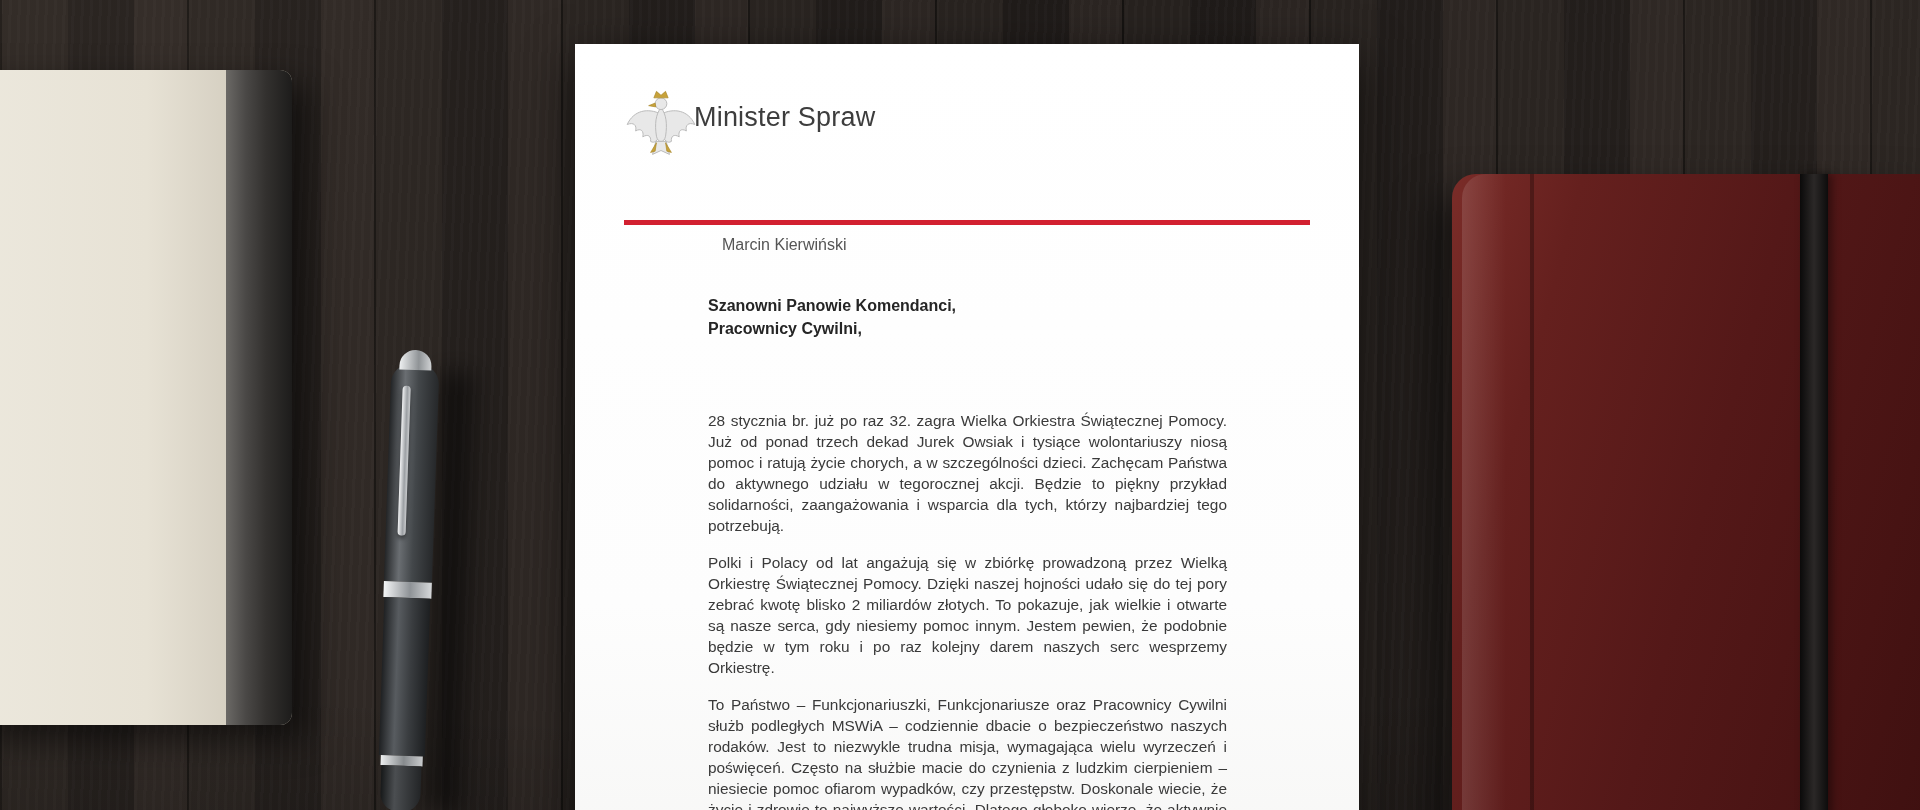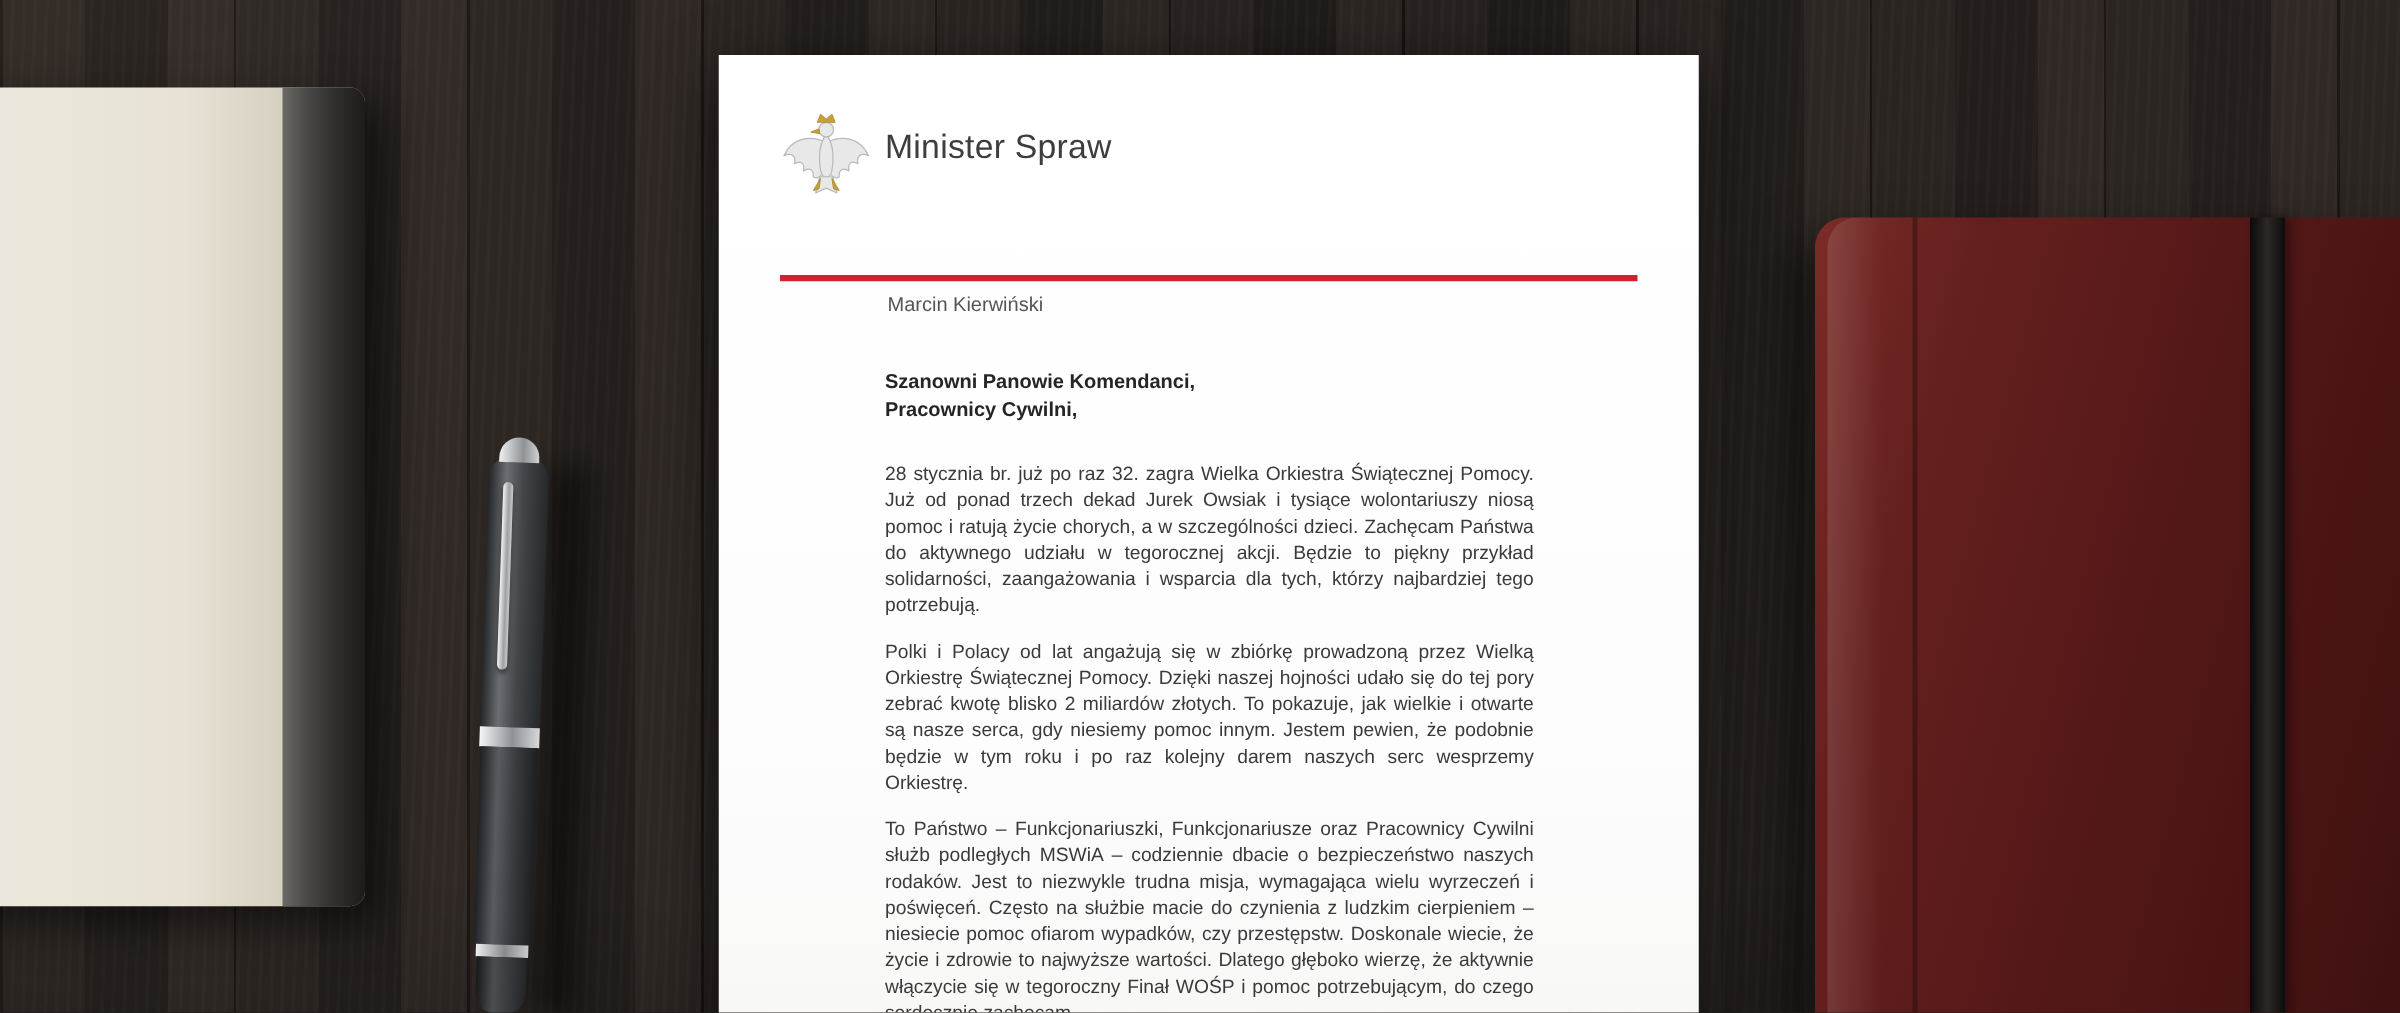--- a/index.html
+++ b/index.html
@@ -87,38 +87,38 @@
 
   
   .paper {
     position: absolute; left: 575px; top: 44px;
     width: 784px; height: 800px;
     background: linear-gradient(180deg, #ffffff 0%, #fdfdfd 70%, #f7f7f6 100%);
     box-shadow: 0 16px 46px rgba(0,0,0,0.65);
   }
   .emblem { position: absolute; left: 47px; top: 40px; width: 78px; height: 94px; }
   .ministry {
-    position: absolute; left: 133px; top: 56px;
+    position: absolute; left: 119px; top: 56px;
     font-size: 27px; line-height: 34px; color: #3d3d3d; letter-spacing: 0.2px;
   }
   .red-line {
     position: absolute; left: 49px; top: 176px;
     width: 686px; height: 5px;
     background: #d22030;
   }
   .minister-name {
-    position: absolute; left: 135px; top: 192px;
+    position: absolute; left: 147px; top: 192px;
     font-size: 16px; color: #555555;
   }
   .letter-body {
     position: absolute; left: 133px; top: 250px; width: 519px;
   }
   .salutation {
     font-weight: bold; font-size: 16px; line-height: 23px;
-    color: #252525; margin-bottom: 29px;
+    color: #252525; margin-bottom: 70px;
   }
   .para {
     font-size: 15.4px; line-height: 21px; color: #3a3a3a;
     text-align: justify; margin-bottom: 16px;
   }
 
   
   .folder {
     position: absolute; left: 1452px; top: 174px;
     width: 480px; height: 660px;

